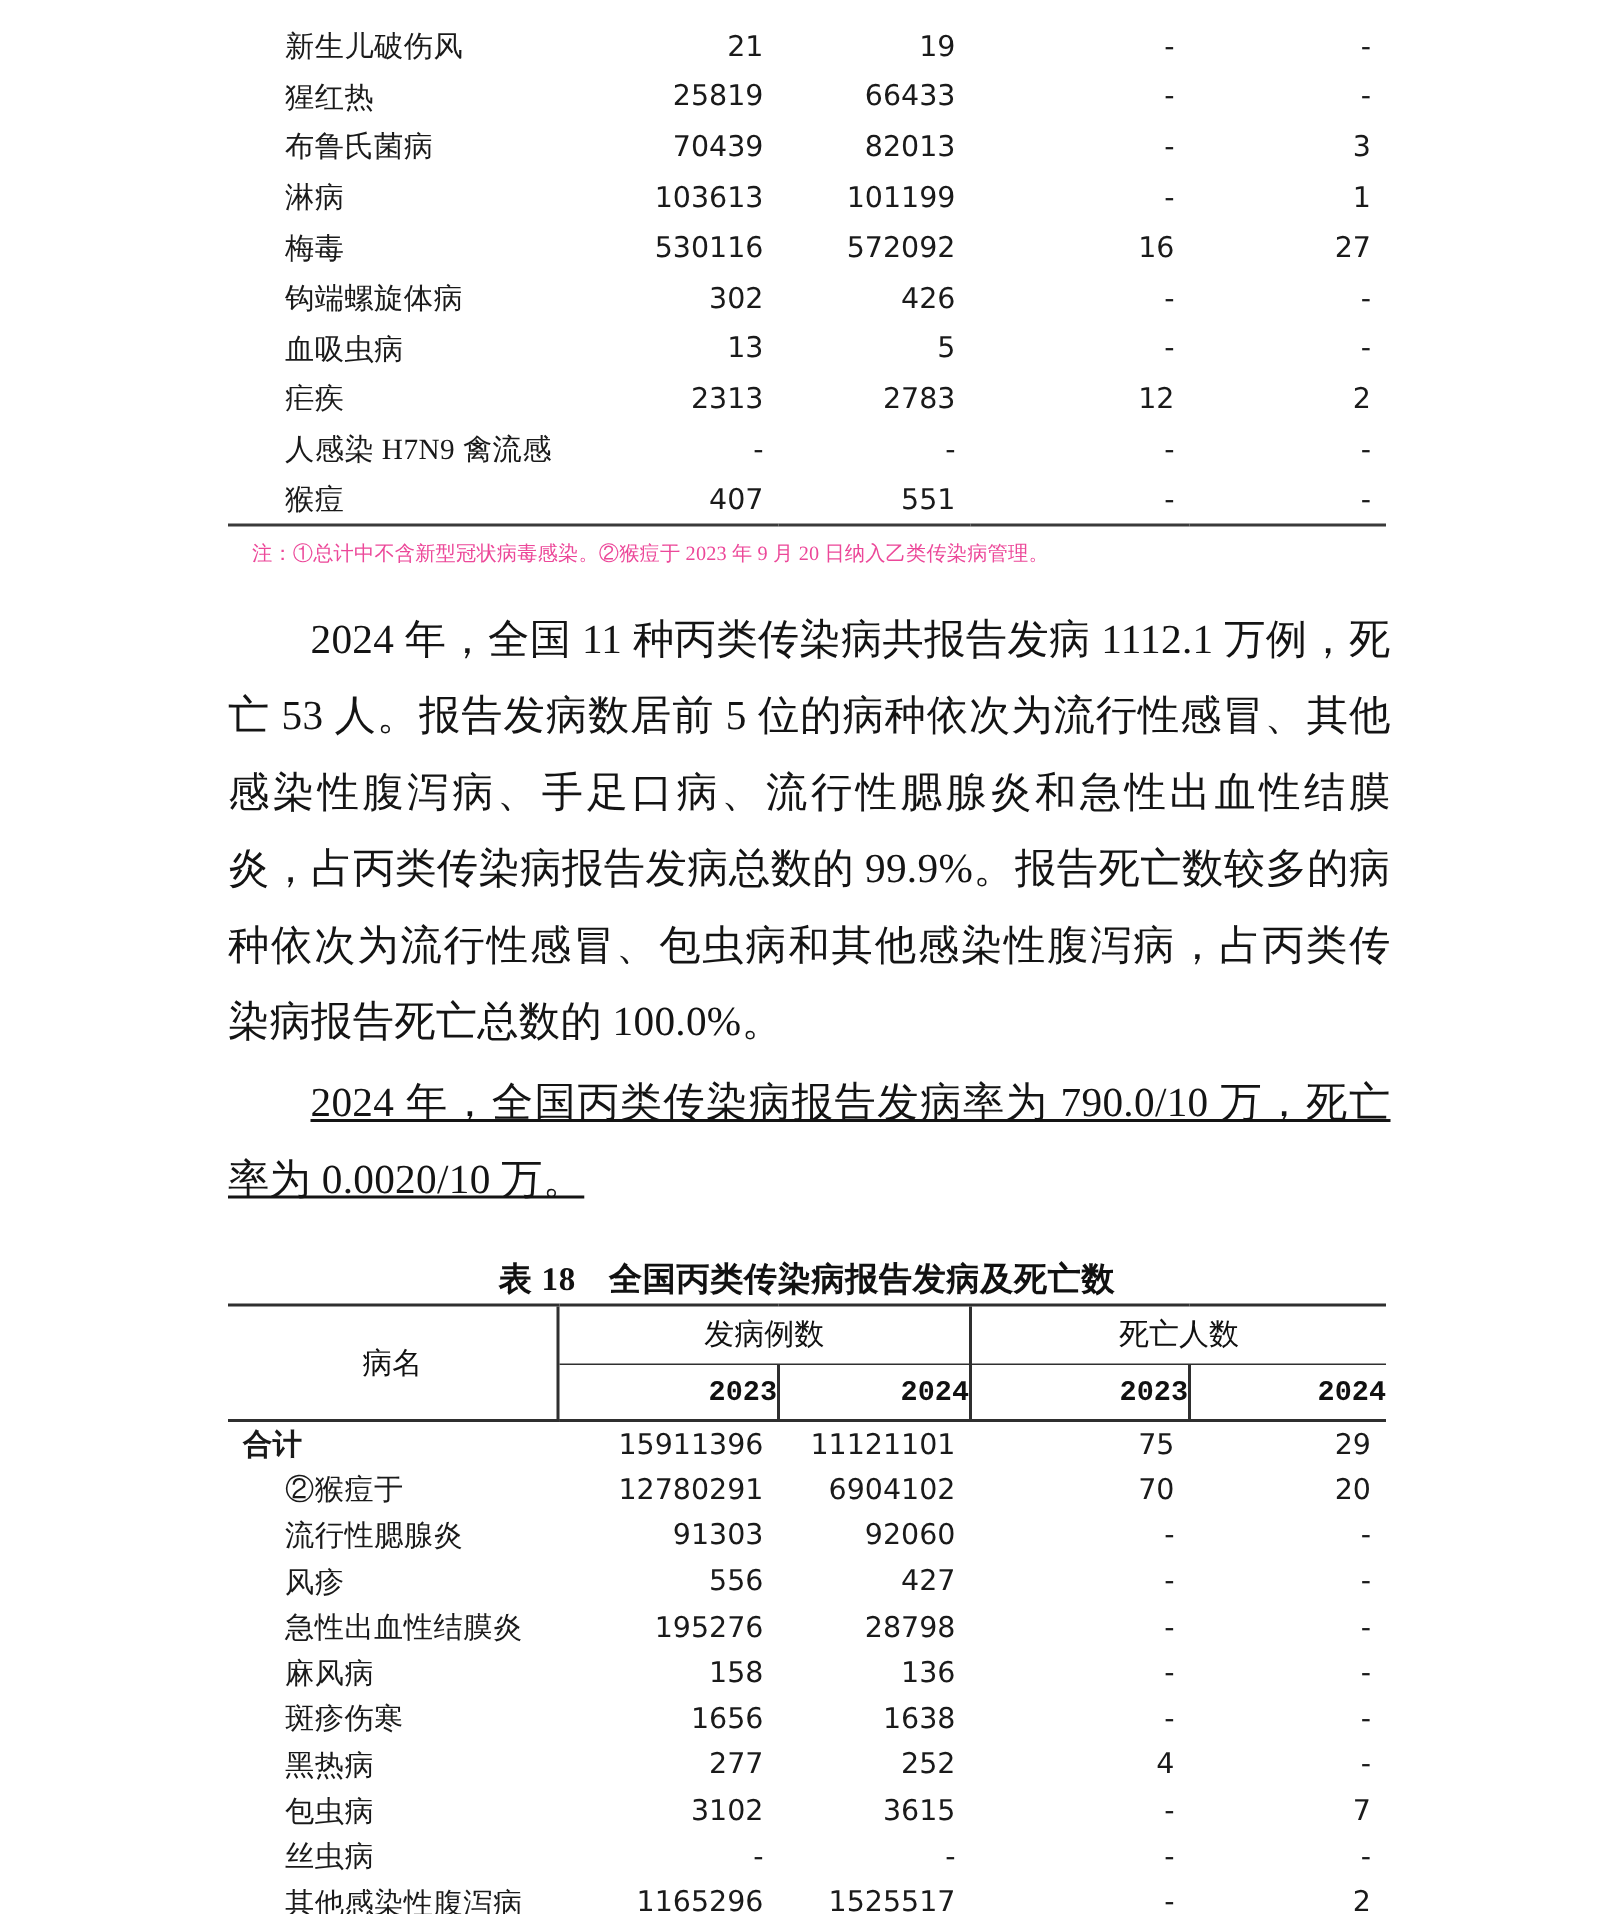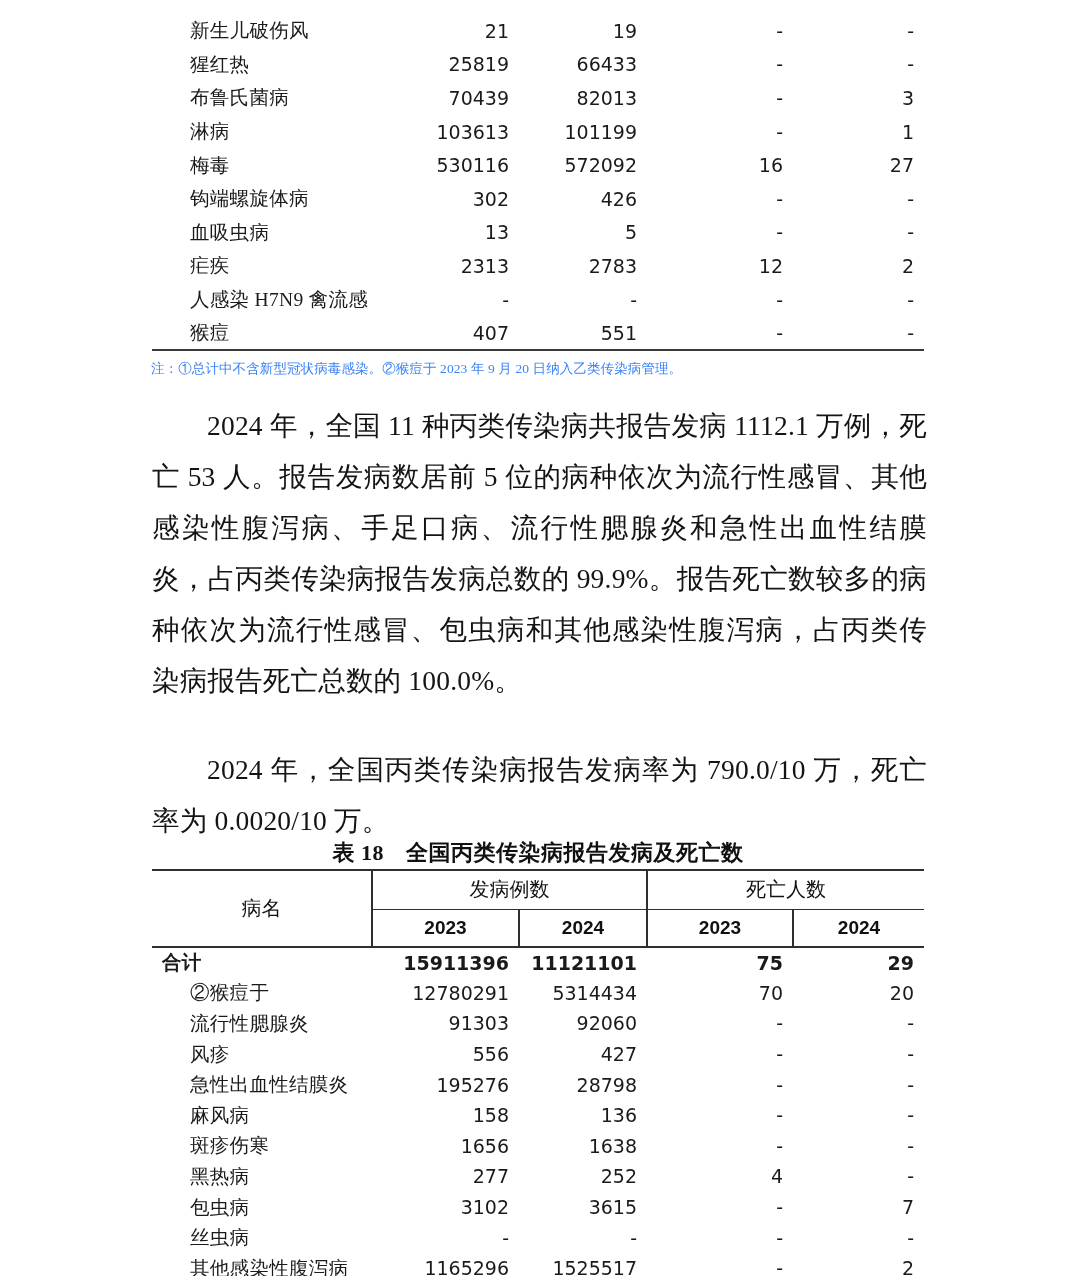--- a/index.html
+++ b/index.html
@@ -57,57 +57,57 @@
     font-weight: bold;
   }
   .row-num {
     font-family: "DejaVu Sans", "Liberation Sans", sans-serif;
     font-size: 19px;
     text-align: right;
     padding-right: 10px !important;
     color: #1a1a1a;
     white-space: nowrap;
   }
-  .row-num.total { font-weight: bold; margin-top: 44px; }
+  .row-num.total { font-weight: normal; margin-top: 44px; }
 
   
   #table17 { top: 14px; }
   #table17 tr { height: 33.6px; }
   #table17 .rule-bottom td {
     border-bottom: 2px solid #3a3a3a;
   }
 
   .note {
     position: absolute;
-    left: 151px;
+    left: 168px;
     top: 360px;
     width: 790px;
     font-family: "Liberation Serif", "DejaVu Serif", serif;
     font-size: 13.5px;
-    color: #3b82f6;
+    color: #ec4899;
     letter-spacing: 0.1px;
     white-space: nowrap;
   }
 
   
   .para {
     position: absolute;
     left: 152px;
     width: 775px;
     font-family: "Liberation Serif", "DejaVu Serif", serif;
     font-size: 27.5px;
     line-height: 51px;
     text-align: justify;
     text-justify: inter-ideograph;
     text-indent: 2em;
     color: #141414;
     letter-spacing: 0.2px;
   }
   #para1 { top: 400px; }
-  #para2 { top: 744px; }
+  #para2 { top: 709px; text-decoration: underline; }
 
   
   .tbl-title {
     position: absolute;
     left: 152px;
     top: 838px;
     width: 772px;
     text-align: center;
     font-family: "Liberation Serif", "DejaVu Serif", serif;
     font-size: 22px;
@@ -123,22 +123,22 @@
     border-top: 2.5px solid #2f2f2f;
   }
   #table18 td.vline-l { border-left: 2px solid #2f2f2f; }
   #table18 td.hd {
     text-align: center;
     font-family: "Liberation Serif", "DejaVu Serif", serif;
     font-size: 20px;
     color: #111111;
   }
   #table18 td.hd-yr {
-    text-align: center;
-    font-family: Liberation Sans, sans-serif;
+    text-align: right;
+    font-family: Liberation Mono, monospace;
     font-size: 19px;
     font-weight: bold;
     color: #111111;
   }
   #table18 .hdr-r1 { height: 39px; }
   #table18 .hdr-r2 { height: 38px; }
   #table18 .hdr-r1 td.grp { border-bottom: 1.6px solid #2f2f2f; margin-left: 20px; }
   #table18 .hdr-r2 td { border-bottom: 2.5px solid #2f2f2f; }
   #table18 td.namecell {
     text-align: center;
@@ -269,21 +269,21 @@
         <tr class="body-row">
           <td class="row-name total">合计</td>
           <td class="row-num total">15911396</td>
           <td class="row-num total">11121101</td>
           <td class="row-num total">75</td>
           <td class="row-num total">29</td>
         </tr>
         <tr class="body-row">
           <td class="row-name">②猴痘于</td>
           <td class="row-num">12780291</td>
-          <td class="row-num">5314434</td>
+          <td class="row-num">6904102</td>
           <td class="row-num">70</td>
           <td class="row-num">20</td>
         </tr>
         <tr class="body-row">
           <td class="row-name">流行性腮腺炎</td>
           <td class="row-num">91303</td>
           <td class="row-num">92060</td>
           <td class="row-num">-</td>
           <td class="row-num">-</td>
         </tr>

